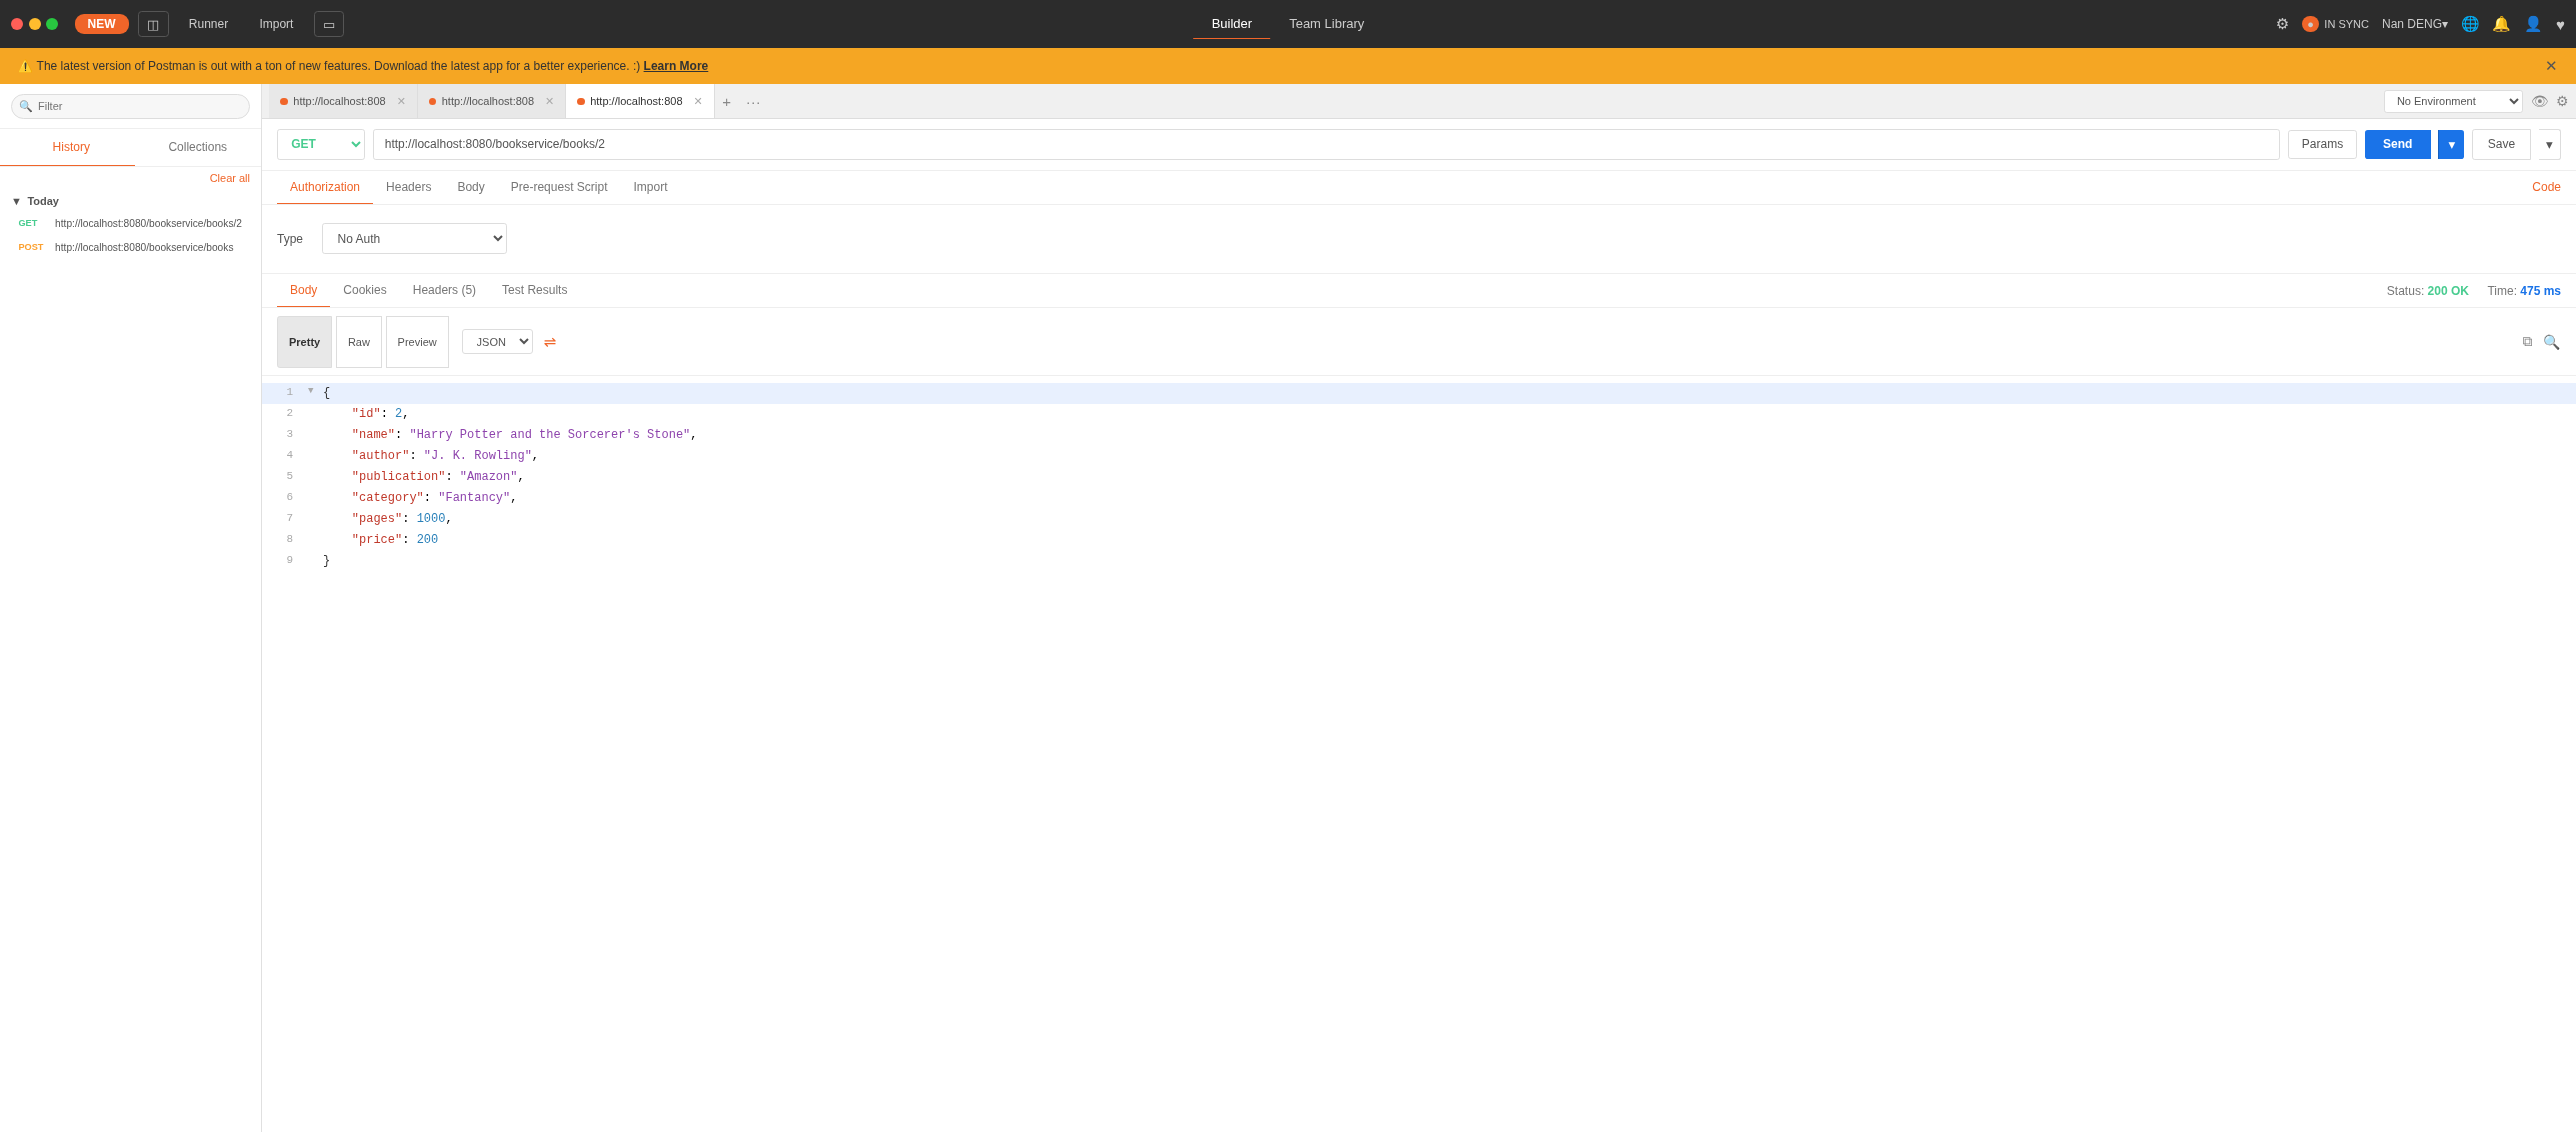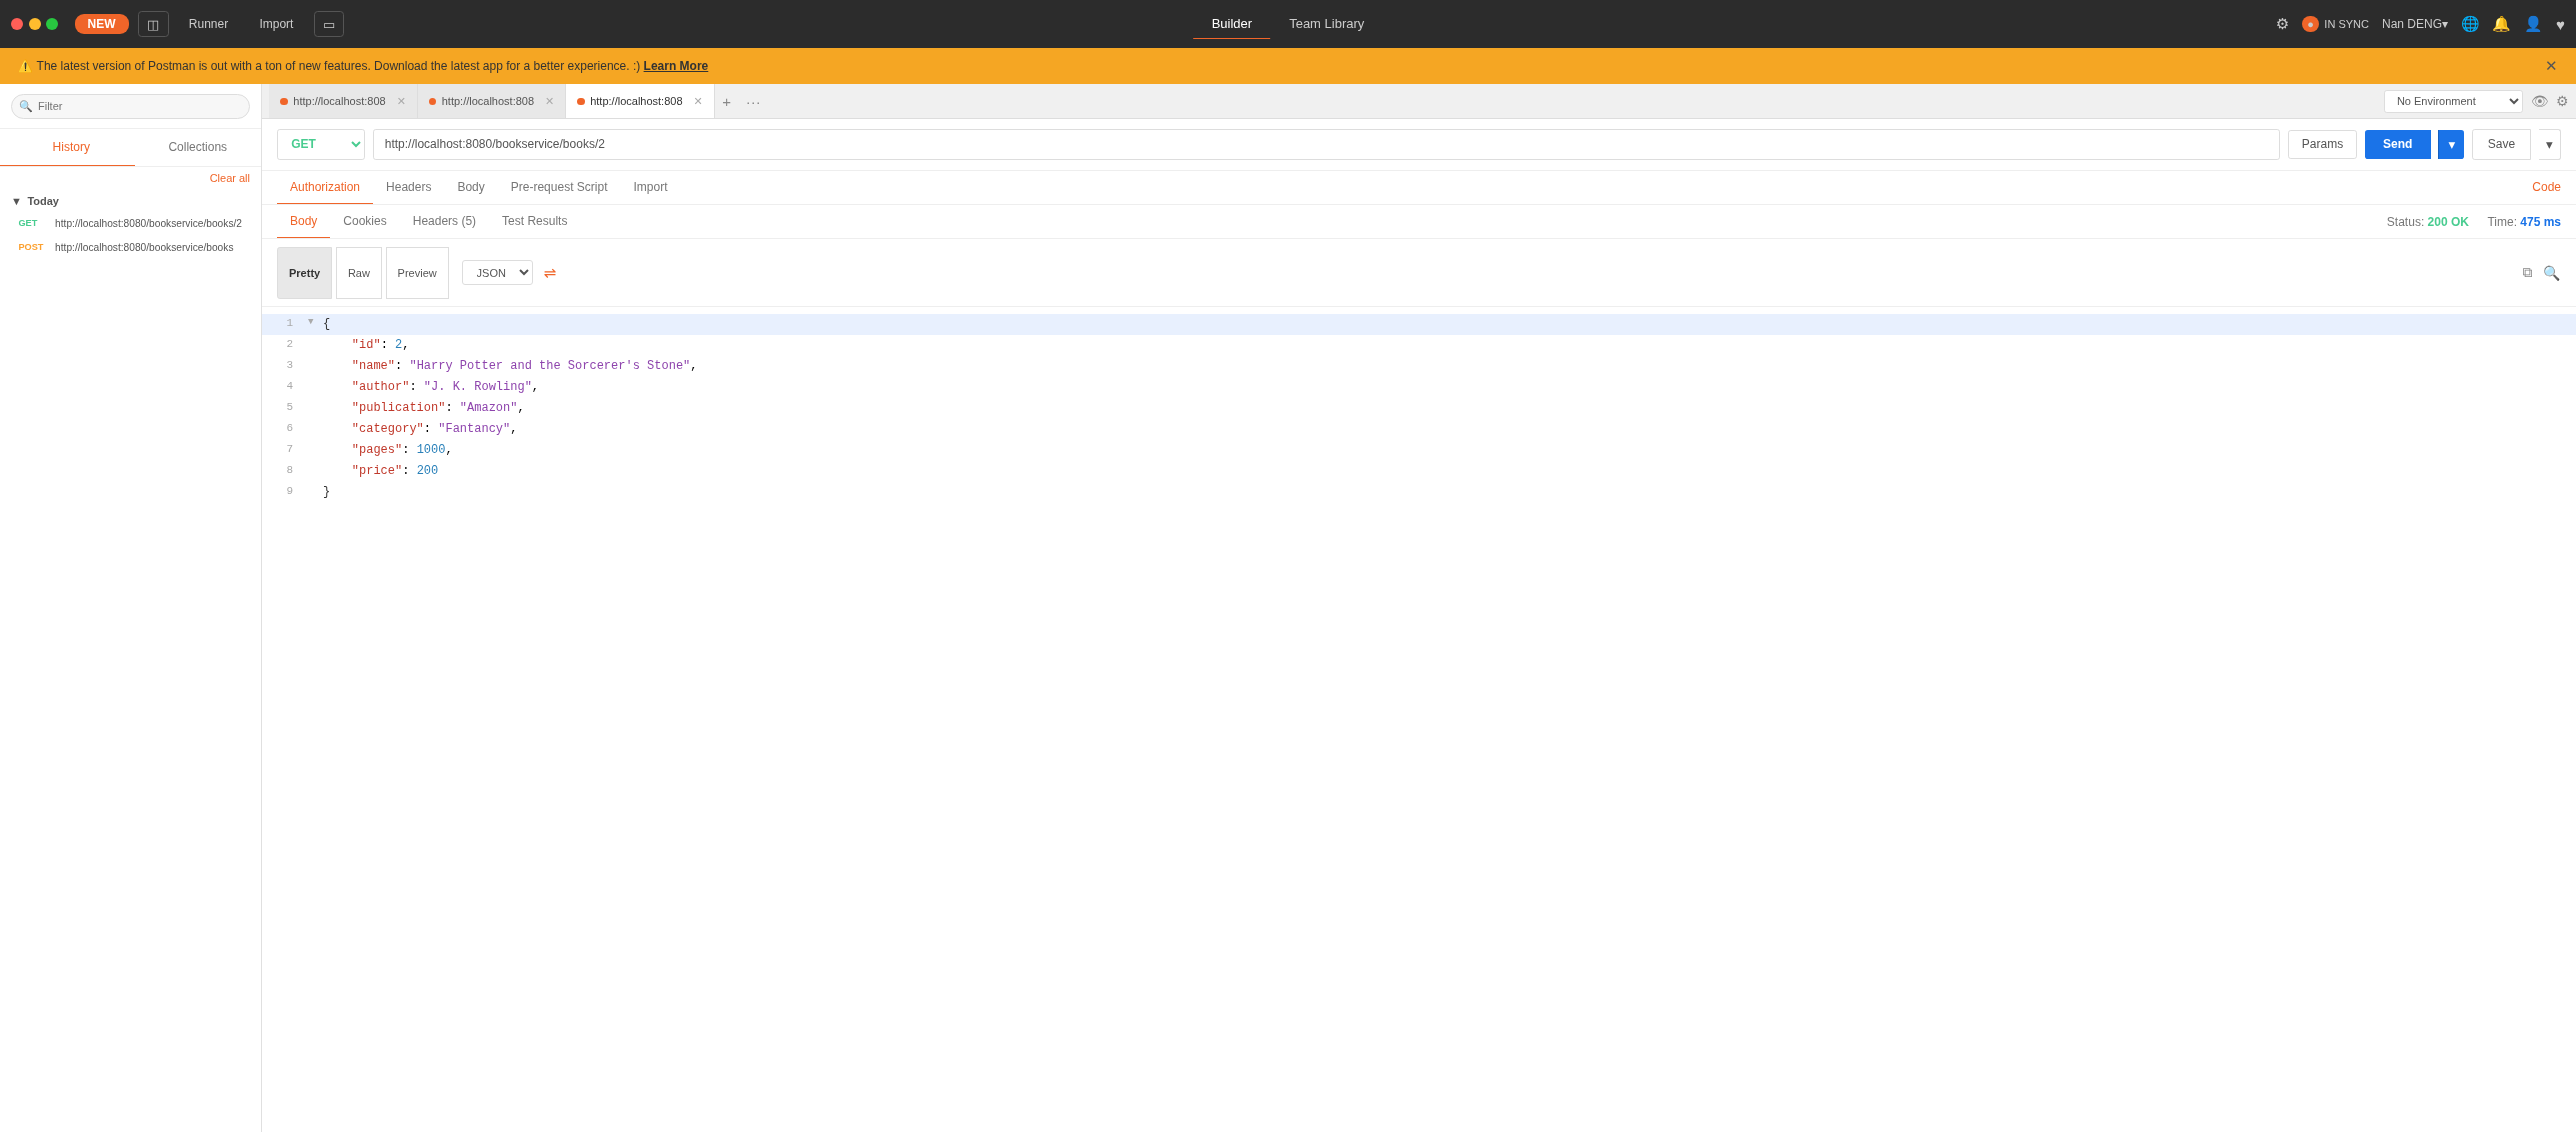--- a/index.html
+++ b/index.html
@@ -613,20 +613,29 @@
 
     <div class="req-subtabs">
       <div class="req-subtab active">Authorization</div>
       <div class="req-subtab">Headers</div>
       <div class="req-subtab">Body</div>
       <div class="req-subtab">Pre-request Script</div>
       <div class="req-subtab">Import</div>
       <span class="code-btn">Code</span>
     </div>
 
+    <div class="auth-section">
+      <span class="auth-type-label">Type</span>
+      <select class="auth-type-select">
+        <option>No Auth</option>
+        <option>Bearer Token</option>
+        <option>Basic Auth</option>
+        <option>OAuth 2.0</option>
+      </select>
+    </div>
 
     <div class="response-area">
       <div class="response-tabs-bar">
         <div class="resp-tab active">Body</div>
         <div class="resp-tab">Cookies</div>
         <div class="resp-tab">Headers (5)</div>
         <div class="resp-tab">Test Results</div>
         <div class="resp-status">
           <span>
             <span class="status-label">Status: </span>

